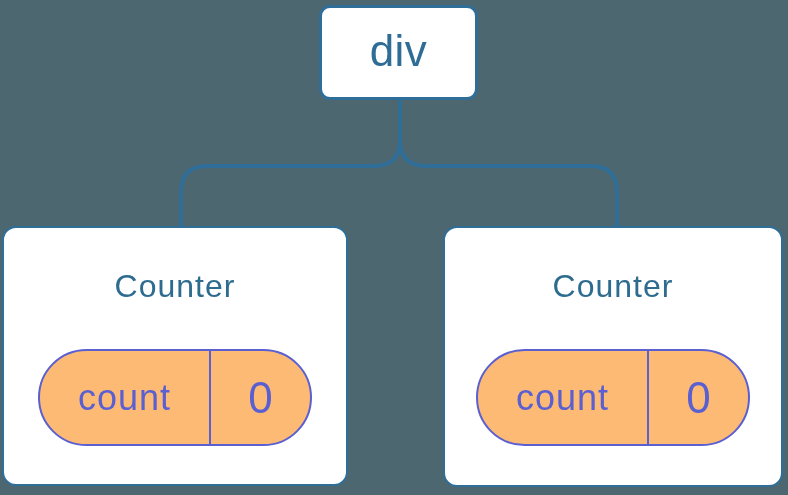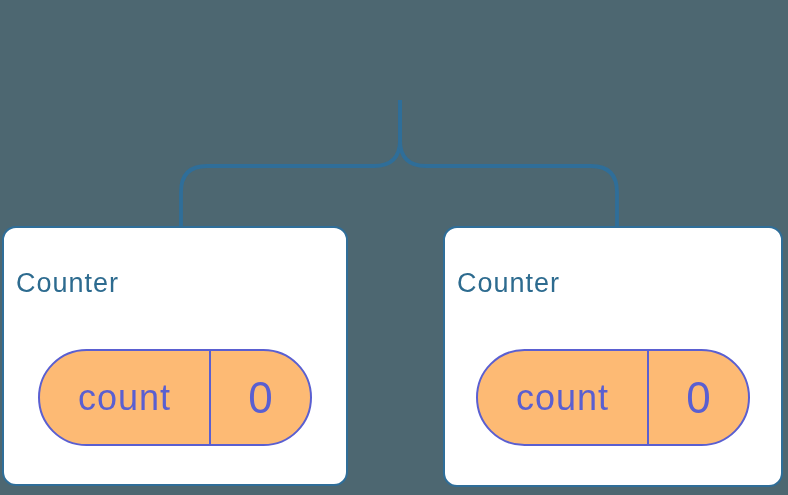--- a/index.html
+++ b/index.html
@@ -61,25 +61,25 @@
     background: #FFFFFF;
     border: 2px solid #2F6E99;
     border-radius: 14px;
   }
   .card-left  { left: 2px;   top: 226px; width: 346px; height: 260px; }
   .card-right { left: 443px; top: 226px; width: 340px; height: 261px; }
 
   .card-title {
     position: absolute;
     top: 42px;
-    left: 12px;
+    left: 0;
     width: 100%;
-    text-align: left;
+    text-align: center;
     color: #2D6B8F;
-    font-size: 27px;
+    font-size: 32px;
     font-weight: 500;
     letter-spacing: 1px;
     line-height: 1;
   }
 
   
   .pill {
     position: absolute;
     top: 121px;
     left: 50%;
@@ -111,20 +111,23 @@
     justify-content: center;
     color: #5A5FD1;
     font-size: 44px;
   }
 </style>
 </head>
 <body>
 
 <div class="stage">
 
+  <div class="root-node">
+    <span class="node-label">div</span>
+  </div>
 
   <svg class="connector-svg" viewBox="0 0 788 495">
     <path d="M400 100 V140 Q400 166 374 166 H207 Q181 166 181 192 V227"></path>
     <path d="M400 100 V140 Q400 166 426 166 H591 Q617 166 617 192 V227"></path>
   </svg>
 
   <div class="card card-left">
     <div class="card-title">Counter</div>
     <div class="pill">
       <span class="pill-key">count</span>

